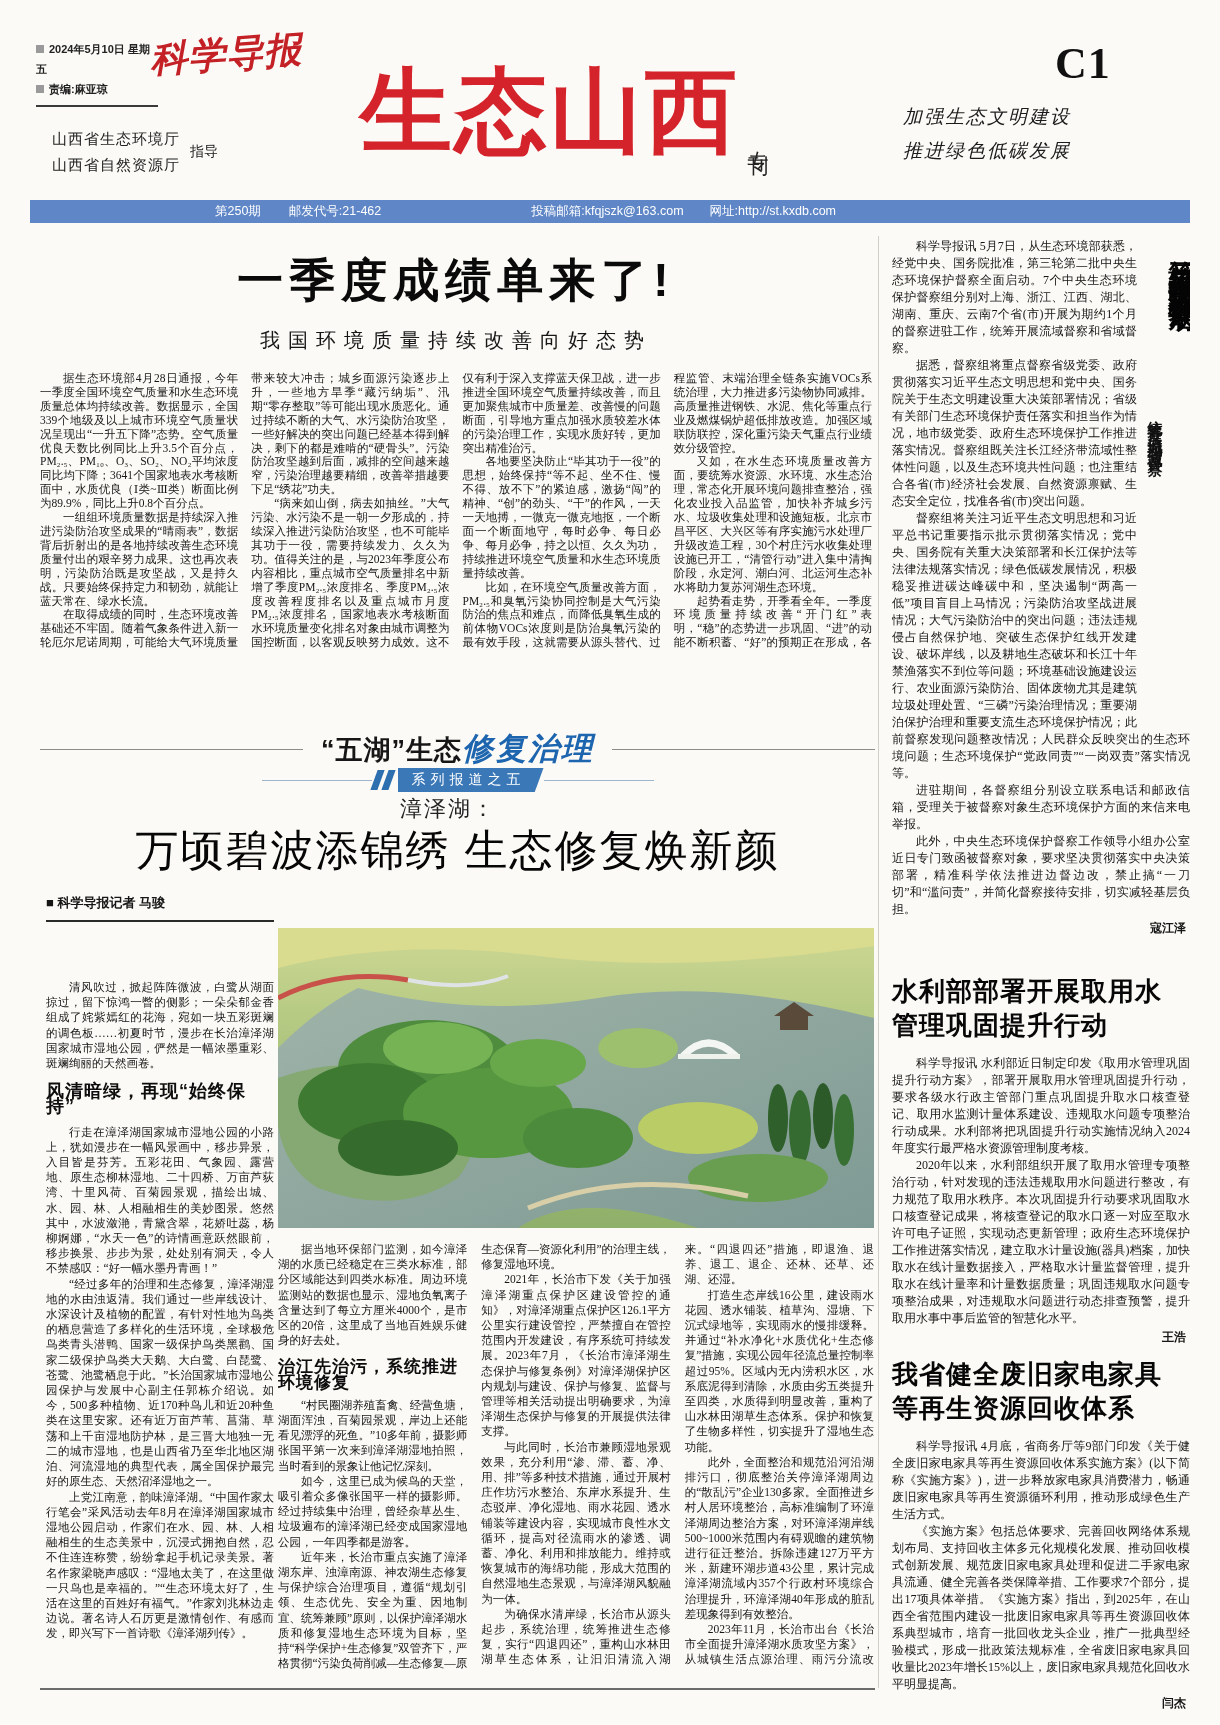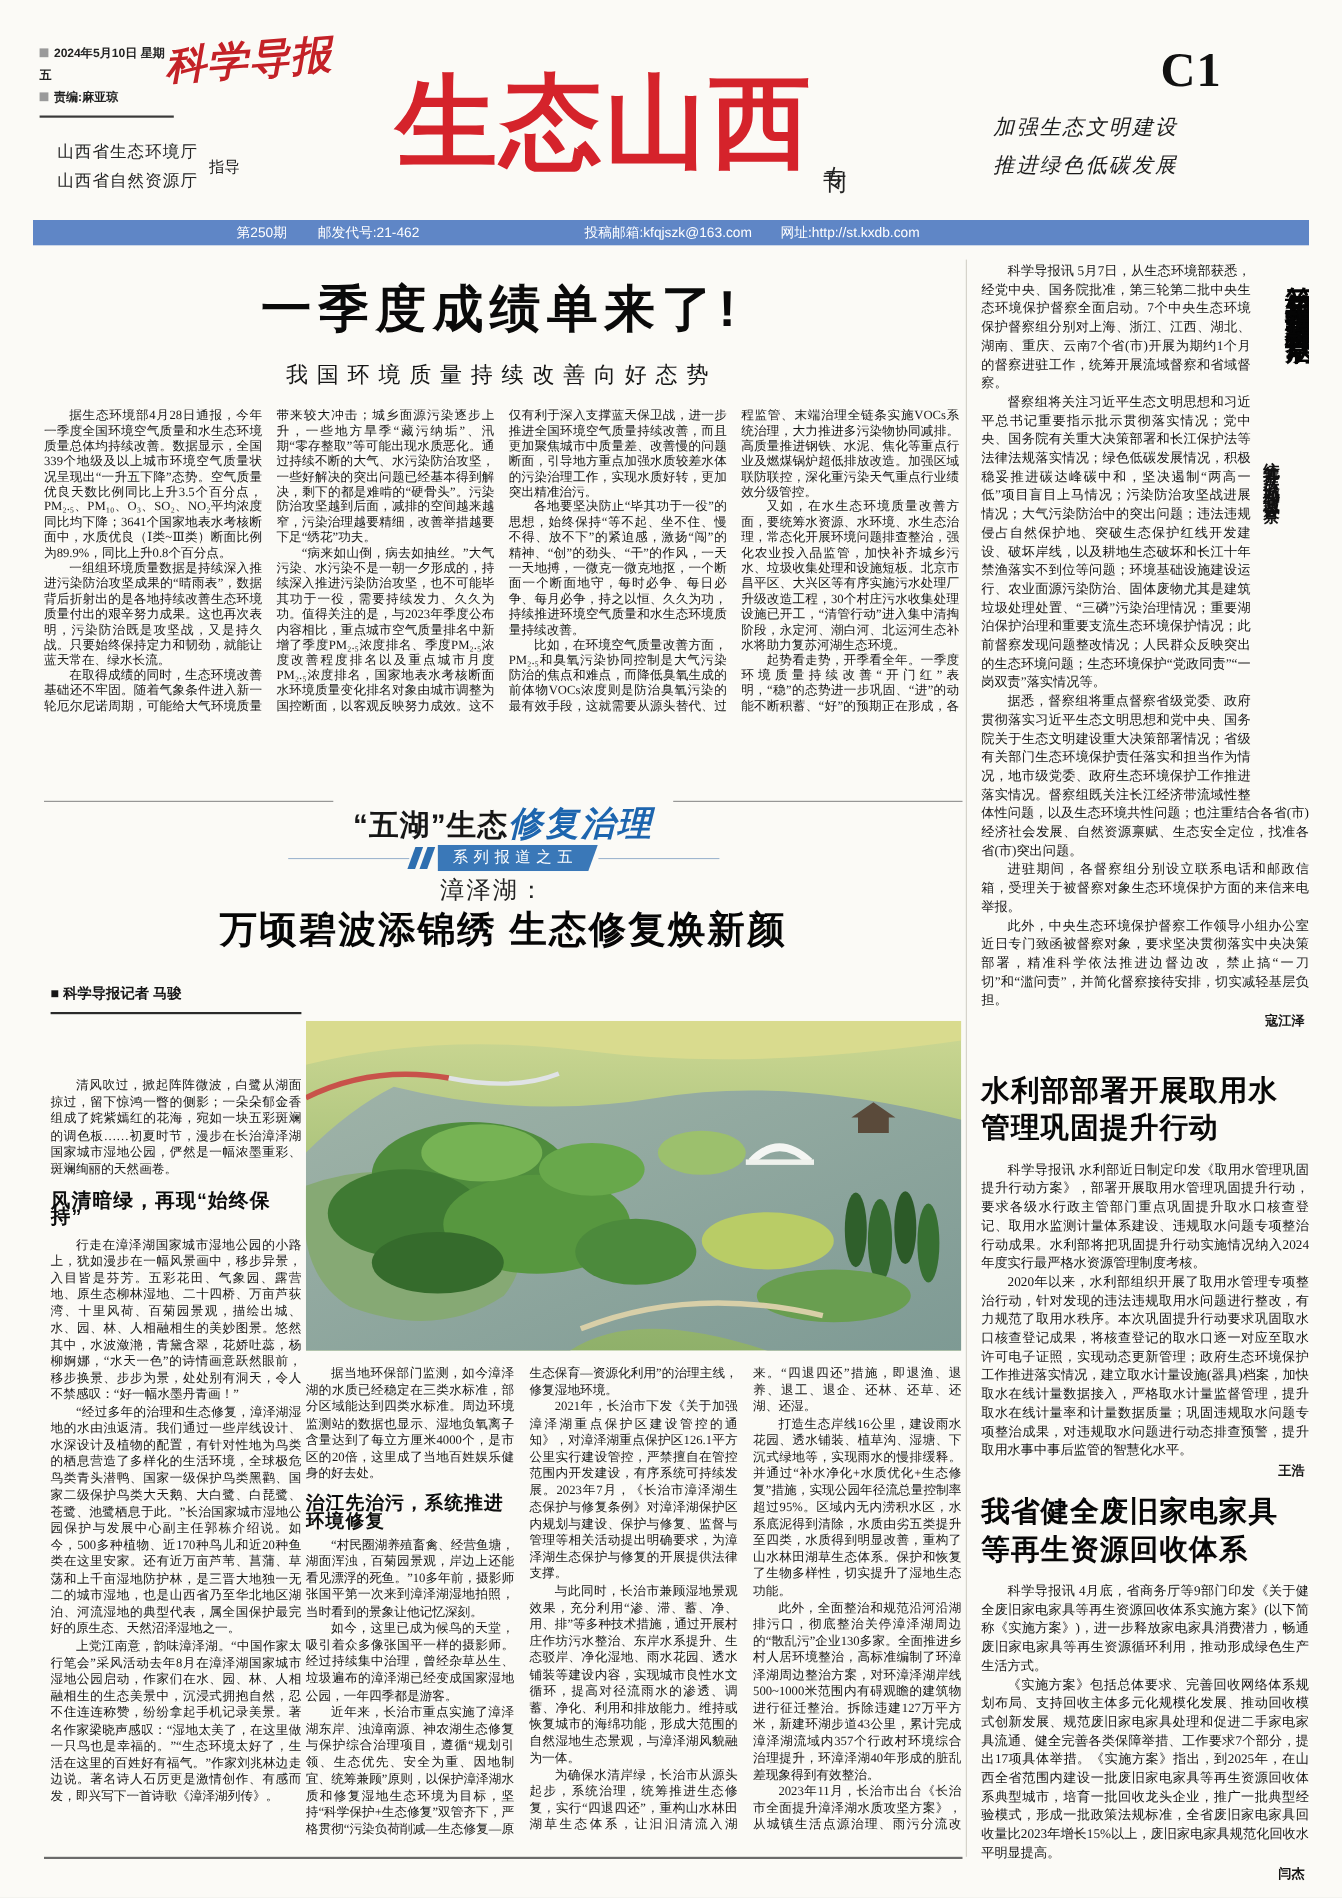--- a/index.html
+++ b/index.html
@@ -73,40 +73,40 @@
   .rb-article { position:absolute; left:892px; width:298px; font-size:12px; line-height:17px; }
   .water-article { top:975px; } .recycle-article { top:1358px; }
   .small-headline { font-size:26px; font-weight:800; line-height:1.3; letter-spacing:1px;
     white-space:pre-line; margin-bottom:12px; color:#070707;
     font-family:"Liberation Sans","DejaVu Sans",sans-serif; }
 
   
   .series-section { position:absolute; left:40px; top:690px; width:835px; height:1000px;
     border-bottom:2px solid #6b6b6b; }
   .badge-row { position:absolute; left:0; top:38px; width:100%; display:flex;
-    }
+    align-items:center; }
   .badge-line { flex:1; border-top:1px solid #8c8c8c; }
   .badge-center { display:flex; align-items:baseline; padding:0 18px; }
   .badge-black { font-size:27px; font-weight:800; letter-spacing:1px;
     font-family:"Liberation Sans","DejaVu Sans",sans-serif; }
   .badge-blue { font-size:31px; font-weight:800; font-style:italic; letter-spacing:2px;
     color:#1d65ae; font-family:"Liberation Sans","DejaVu Sans",sans-serif; }
   .tag-row { position:absolute; left:0; top:78px; width:100%; display:flex;
     align-items:center; justify-content:center; }
   .tag-dash { width:110px; border-top:1px solid #9fb6cf; }
   .tag-slash { width:7px; height:20px; background:#2e6fb0; transform:skewX(-20deg);
     margin:0 2px; }
   .tag-slash.s2 { margin-right:6px; }
   .series-tag { background:#3a78b8; color:#fff; font-size:14px; letter-spacing:5px;
     padding:3px 18px 3px 14px; clip-path:polygon(0 0,100% 0,94% 100%,0 100%);
     font-family:"Liberation Sans","DejaVu Sans",sans-serif; }
   .kicker { position:absolute; left:360px; top:104px; font-size:22px; color:#222;
     letter-spacing:2px; }
   .series-headline { position:absolute; left:0; top:132px; width:100%; text-align:center;
-    font-size:34px; font-weight:700; letter-spacing:2px; color:#060606;
+    font-size:43px; font-weight:400; letter-spacing:2px; color:#060606;
     font-family:"Liberation Sans","DejaVu Sans",sans-serif; }
   .byline { position:absolute; left:6px; top:204px; width:228px;
     border-bottom:2px solid #2a2a2a; padding-bottom:8px; font-size:13px; font-weight:bold;
     font-family:"Liberation Sans","DejaVu Sans",sans-serif; }
   .col-left { position:absolute; left:6px; top:290px; width:228px; height:698px;
     overflow:hidden; font-size:11.5px; line-height:15.2px; }
   .col-left .subhead { font-size:18px; margin:13px 0 10px; }
   .photo-wrap { position:absolute; left:238px; top:238px; width:596px; height:300px;
     overflow:hidden; }
   .col-flow { position:absolute; left:238px; top:552px; width:596px; height:436px;
@@ -161,22 +161,22 @@
       </div>
   </div>
 
   <div class="inspect-article">
     <div class="v-head">
       <div class="v-sub">统筹开展流域和省域督察</div>
       <div class="v-main">第三轮第二批中央生态环保督察启动</div>
     </div>
     <div>
         <div class="para">科学导报讯 5月7日，从生态环境部获悉，经党中央、国务院批准，第三轮第二批中央生态环境保护督察全面启动。7个中央生态环境保护督察组分别对上海、浙江、江西、湖北、湖南、重庆、云南7个省(市)开展为期约1个月的督察进驻工作，统筹开展流域督察和省域督察。</div>
+        <div class="para">据悉，督察组将重点督察省级党委、政府贯彻落实习近平生态文明思想和党中央、国务院关于生态文明建设重大决策部署情况；省级有关部门生态环境保护责任落实和担当作为情况，地市级党委、政府生态环境保护工作推进落实情况。督察组既关注长江经济带流域性整体性问题，以及生态环境共性问题；也注重结合各省(市)经济社会发展、自然资源禀赋、生态安全定位，找准各省(市)突出问题。</div>
         <div class="para">督察组将关注习近平生态文明思想和习近平总书记重要指示批示贯彻落实情况；党中央、国务院有关重大决策部署和长江保护法等法律法规落实情况；绿色低碳发展情况，积极稳妥推进碳达峰碳中和，坚决遏制“两高一低”项目盲目上马情况；污染防治攻坚战进展情况；大气污染防治中的突出问题；违法违规侵占自然保护地、突破生态保护红线开发建设、破坏岸线，以及耕地生态破坏和长江十年禁渔落实不到位等问题；环境基础设施建设运行、农业面源污染防治、固体废物尤其是建筑垃圾处理处置、“三磷”污染治理情况；重要湖泊保护治理和重要支流生态环境保护情况；此前督察发现问题整改情况；人民群众反映突出的生态环境问题；生态环境保护“党政同责”“一岗双责”落实情况等。</div>
-        <div class="para">据悉，督察组将重点督察省级党委、政府贯彻落实习近平生态文明思想和党中央、国务院关于生态文明建设重大决策部署情况；省级有关部门生态环境保护责任落实和担当作为情况，地市级党委、政府生态环境保护工作推进落实情况。督察组既关注长江经济带流域性整体性问题，以及生态环境共性问题；也注重结合各省(市)经济社会发展、自然资源禀赋、生态安全定位，找准各省(市)突出问题。</div>
         <div class="para">进驻期间，各督察组分别设立联系电话和邮政信箱，受理关于被督察对象生态环境保护方面的来信来电举报。</div>
         <div class="para">此外，中央生态环境保护督察工作领导小组办公室近日专门致函被督察对象，要求坚决贯彻落实中央决策部署，精准科学依法推进边督边改，禁止搞“一刀切”和“滥问责”，并简化督察接待安排，切实减轻基层负担。</div>
         <div class="author-line">寇江泽</div>
       </div>
   </div>
 
   <div class="series-section">
     <div class="badge-row">
       <div class="badge-line"></div>
       <div class="badge-center">

